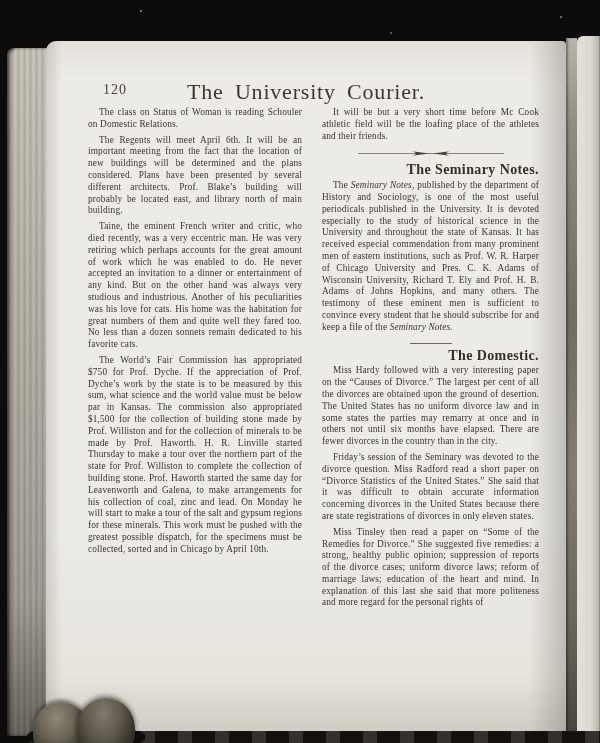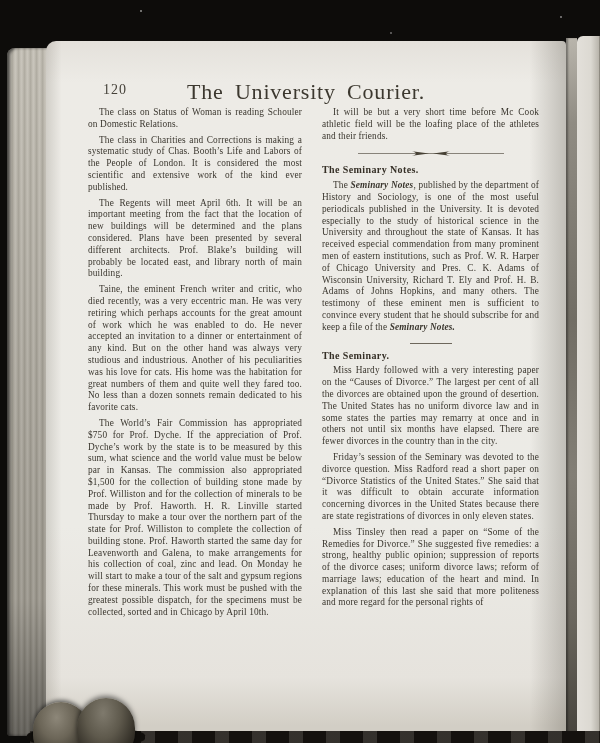--- a/index.html
+++ b/index.html
@@ -98,24 +98,24 @@
 
   .col {
     position:absolute; top:66px;
     font-size:9.3px; line-height:11.8px; text-align:justify;
     letter-spacing:0.15px; color:#3a362e;
   }
   .col-left  { left:42px;  width:214px; }
   .col-right { left:264px; width:217px;margin-left:12px; }
 
   .col p { text-indent:11px; margin-bottom:4px; }
-  .ital { font-style:italic;font-weight:bold; }
+  .ital { font-style:italic; }
 
   .sec-heading {
-    text-align:left; font-weight:bold; font-size:10px;
+    text-align:right; font-weight:bold; font-size:14px;
     letter-spacing:0.4px; margin:6px 0 4px 0; color:#352f26;
   }
 
   .ornament-rule { text-align:center; margin:7px 0 2px 0; height:9px; }
   .plain-rule {
     width:42px; height:1px; background:#6d675c; margin:9px auto 2px auto;
   }
 </style>
 </head>
 <body>
@@ -128,21 +128,20 @@
 
   <div class="page">
 
     <div class="masthead">
       <span class="folio">120</span>
       <div class="masthead-title">The University Courier.</div>
     </div>
 
     <div class="col col-left">
       <p>The class on Status of Woman is reading Schouler on Domestic Relations.</p>
-      <p>The class in Charities and Corrections is making a systematic study of Chas. Booth’s Life and Labors of the People of London. It is considered the most scientific and extensive work of the kind ever published.</p>
       <p>The Regents will meet April 6th. It will be an important meeting from the fact that the location of new buildings will be determined and the plans considered. Plans have been presented by several different architects. Prof. Blake’s building will probably be located east, and library north of main building.</p>
       <p>Taine, the eminent French writer and critic, who died recently, was a very eccentric man. He was very retiring which perhaps accounts for the great amount of work which he was enabled to do. He never accepted an invitation to a dinner or entertainment of any kind. But on the other hand was always very studious and industrious. Another of his peculiarities was his love for cats. His home was the habitation for great numbers of them and quite well they fared too. No less than a dozen sonnets remain dedicated to his favorite cats.</p>
       <p>The World’s Fair Commission has appropriated $750 for Prof. Dyche. If the appreciation of Prof. Dyche’s work by the state is to be measured by this sum, what science and the world value must be below par in Kansas. The commission also appropriated $1,500 for the collection of building stone made by Prof. Williston and for the collection of minerals to be made by Prof. Haworth. H. R. Linville started Thursday to make a tour over the northern part of the state for Prof. Williston to complete the collection of building stone. Prof. Haworth started the same day for Leavenworth and Galena, to make arrangements for his collection of coal, zinc and lead. On Monday he will start to make a tour of the salt and gypsum regions for these minerals. This work must be pushed with the greatest possible dispatch, for the specimens must be collected, sorted and in Chicago by April 10th.</p>
     </div>
 
     <div class="col col-right">
       <p>It will be but a very short time before Mc Cook athletic field will be the loafing place of the athletes and their friends.</p>
 
       <div class="ornament-rule">
         <svg width="150" height="9" viewBox="0 0 150 9" aria-hidden="true">
@@ -151,21 +150,21 @@
           <path d="M77 4.5 L94 2.2 Q86 4.5 94 6.8 Z" fill="#474135"></path>
         </svg>
       </div>
 
       <div class="sec-heading">The Seminary Notes.</div>
 
       <p><span>The </span><span class="ital">Seminary Notes</span><span>, published by the department of History and Sociology, is one of the most useful periodicals published in the University. It is devoted especially to the study of historical science in the University and throughout the state of Kansas. It has received especial commendation from many prominent men of eastern institutions, such as Prof. W. R. Harper of Chicago University and Pres. C. K. Adams of Wisconsin University, Richard T. Ely and Prof. H. B. Adams of Johns Hopkins, and many others. The testimony of these eminent men is sufficient to convince every student that he should subscribe for and keep a file of the </span><span class="ital">Seminary Notes.</span></p>
 
       <div class="plain-rule"></div>
 
-      <div class="sec-heading">The Seminary.</div>
+      <div class="sec-heading">The Domestic.</div>
 
       <p>Miss Hardy followed with a very interesting paper on the “Causes of Divorce.” The largest per cent of all the divorces are obtained upon the ground of desertion. The United States has no uniform divorce law and in some states the parties may remarry at once and in others not until six months have elapsed. There are fewer divorces in the country than in the city.</p>
       <p>Friday’s session of the Seminary was devoted to the divorce question. Miss Radford read a short paper on “Divorce Statistics of the United States.” She said that it was difficult to obtain accurate information concerning divorces in the United States because there are state registrations of divorces in only eleven states.</p>
       <p>Miss Tinsley then read a paper on “Some of the Remedies for Divorce.” She suggested five remedies: a strong, healthy public opinion; suppression of reports of the divorce cases; uniform divorce laws; reform of marriage laws; education of the heart and mind. In explanation of this last she said that more politeness and more regard for the personal rights of</p>
     </div>
 
   </div>
 
   <div class="spine-strip"></div>
   <div class="facing-page"></div>

